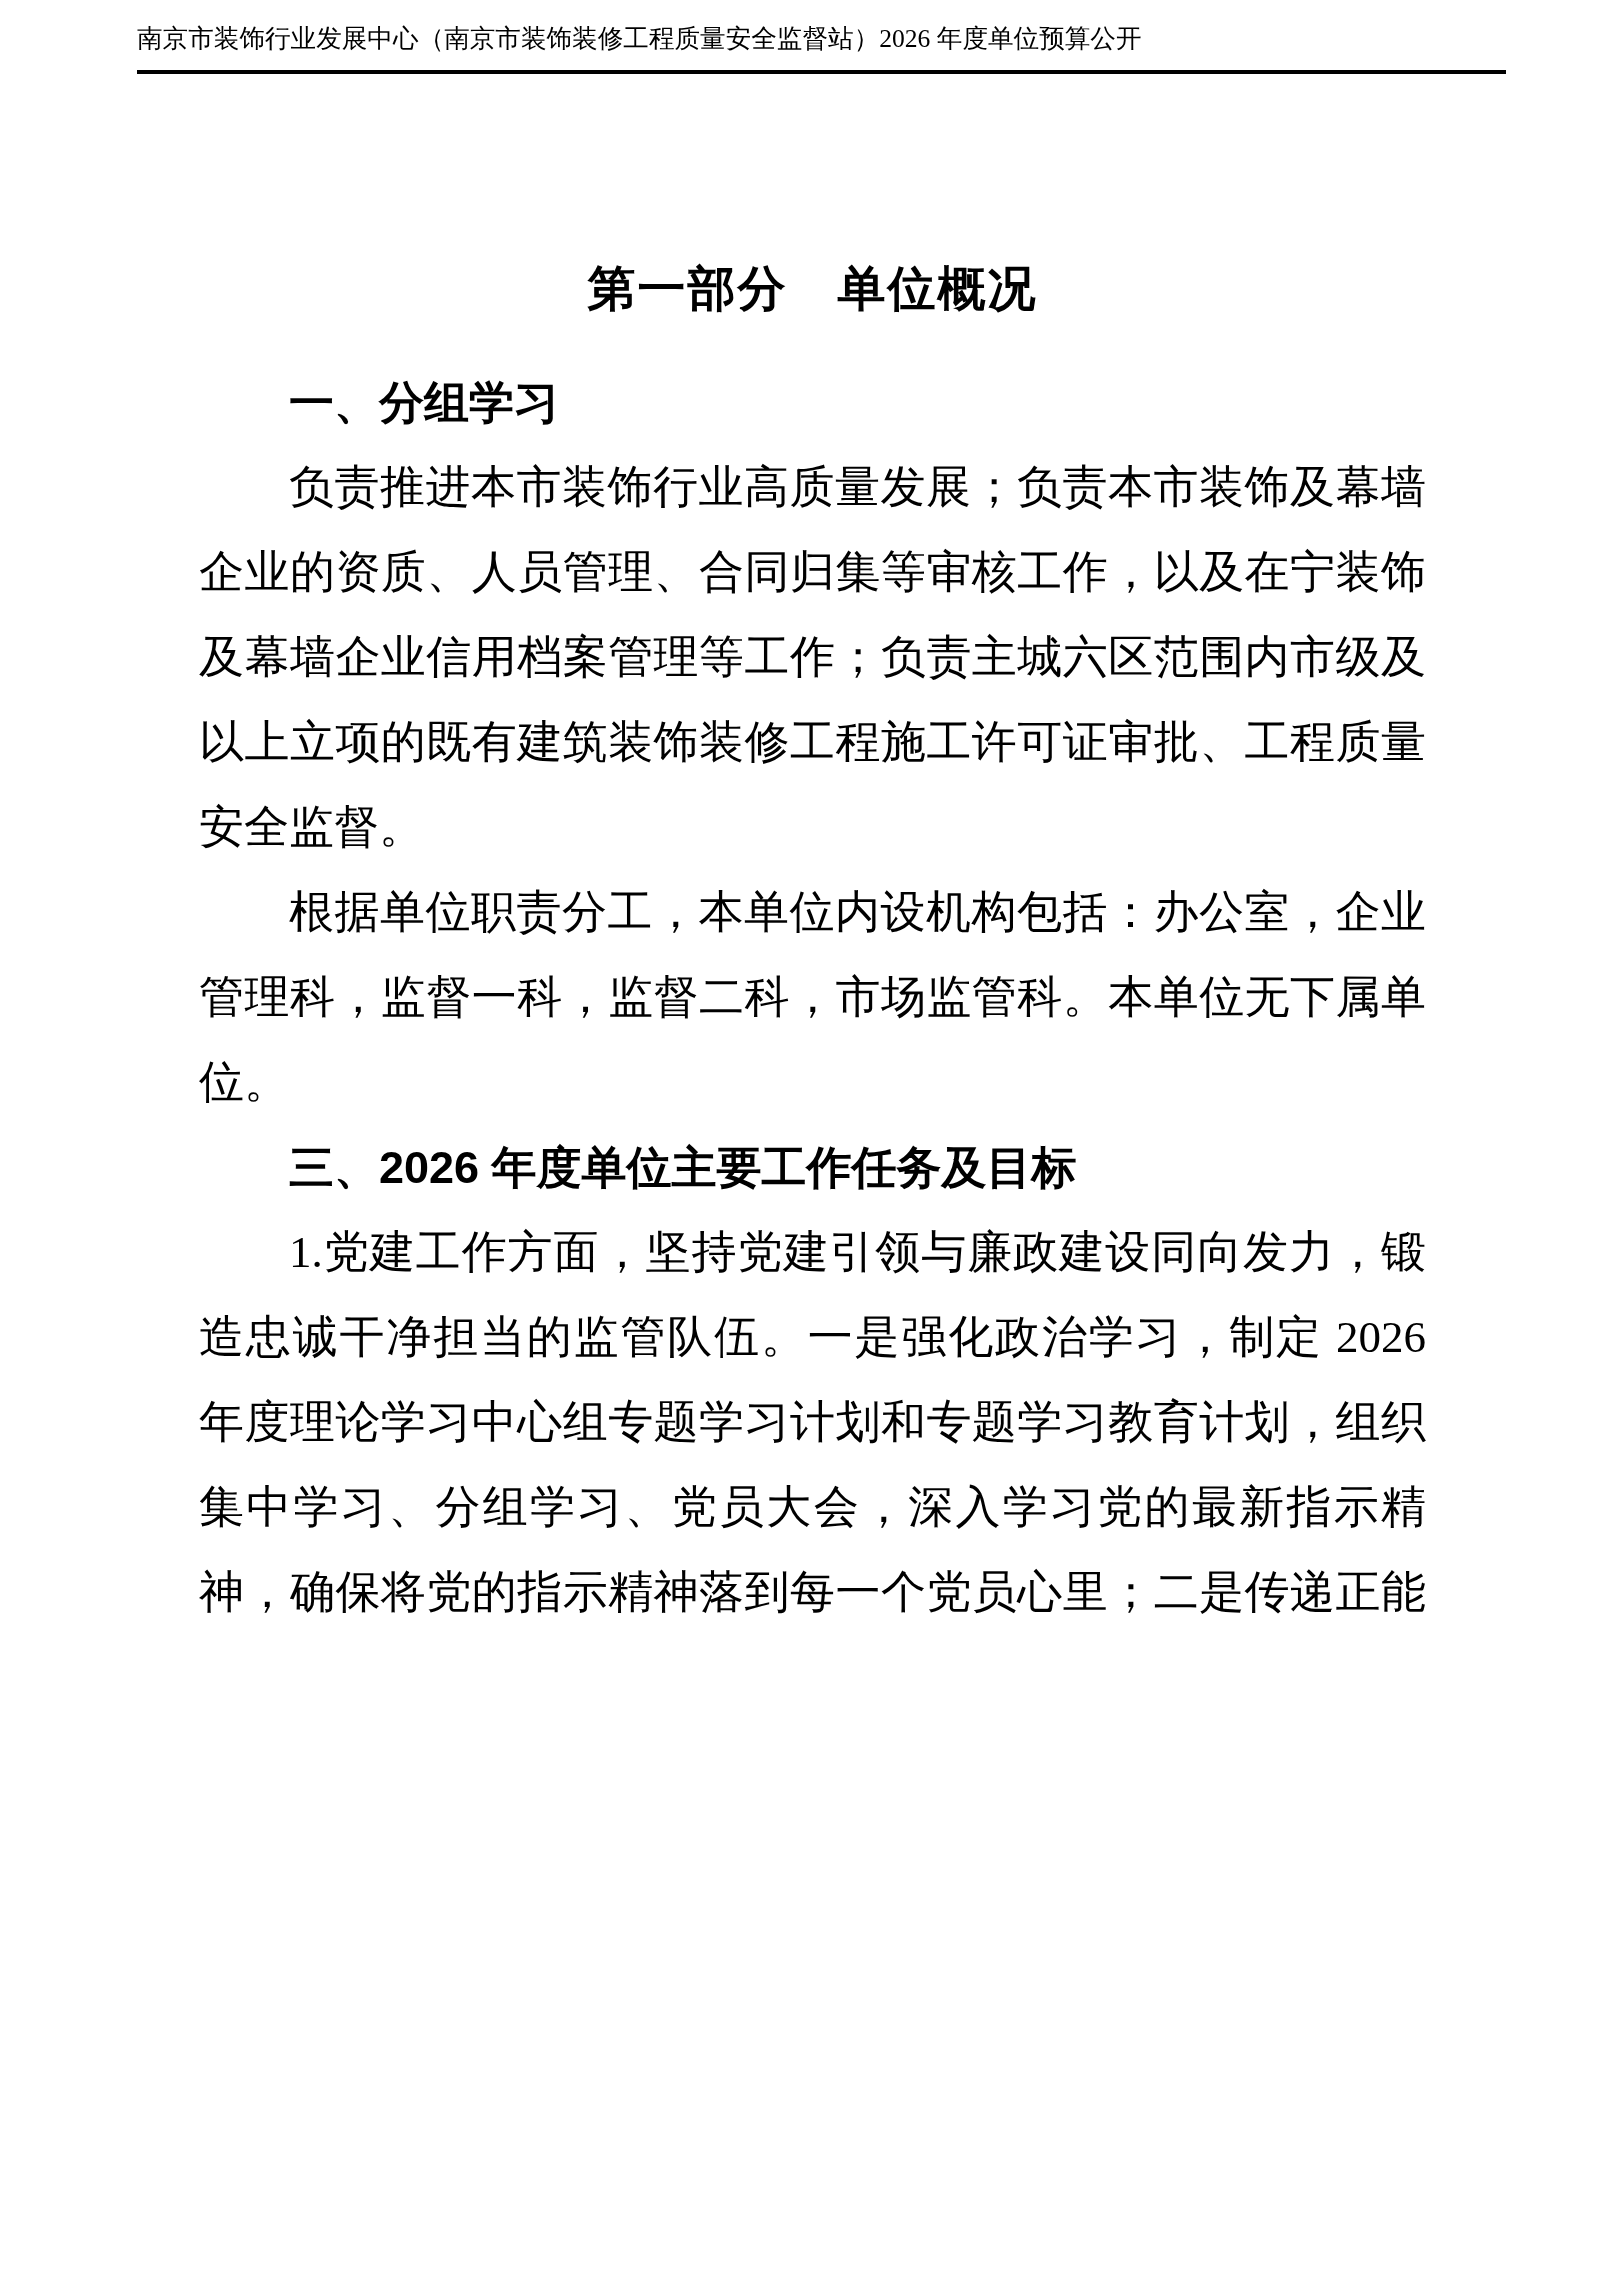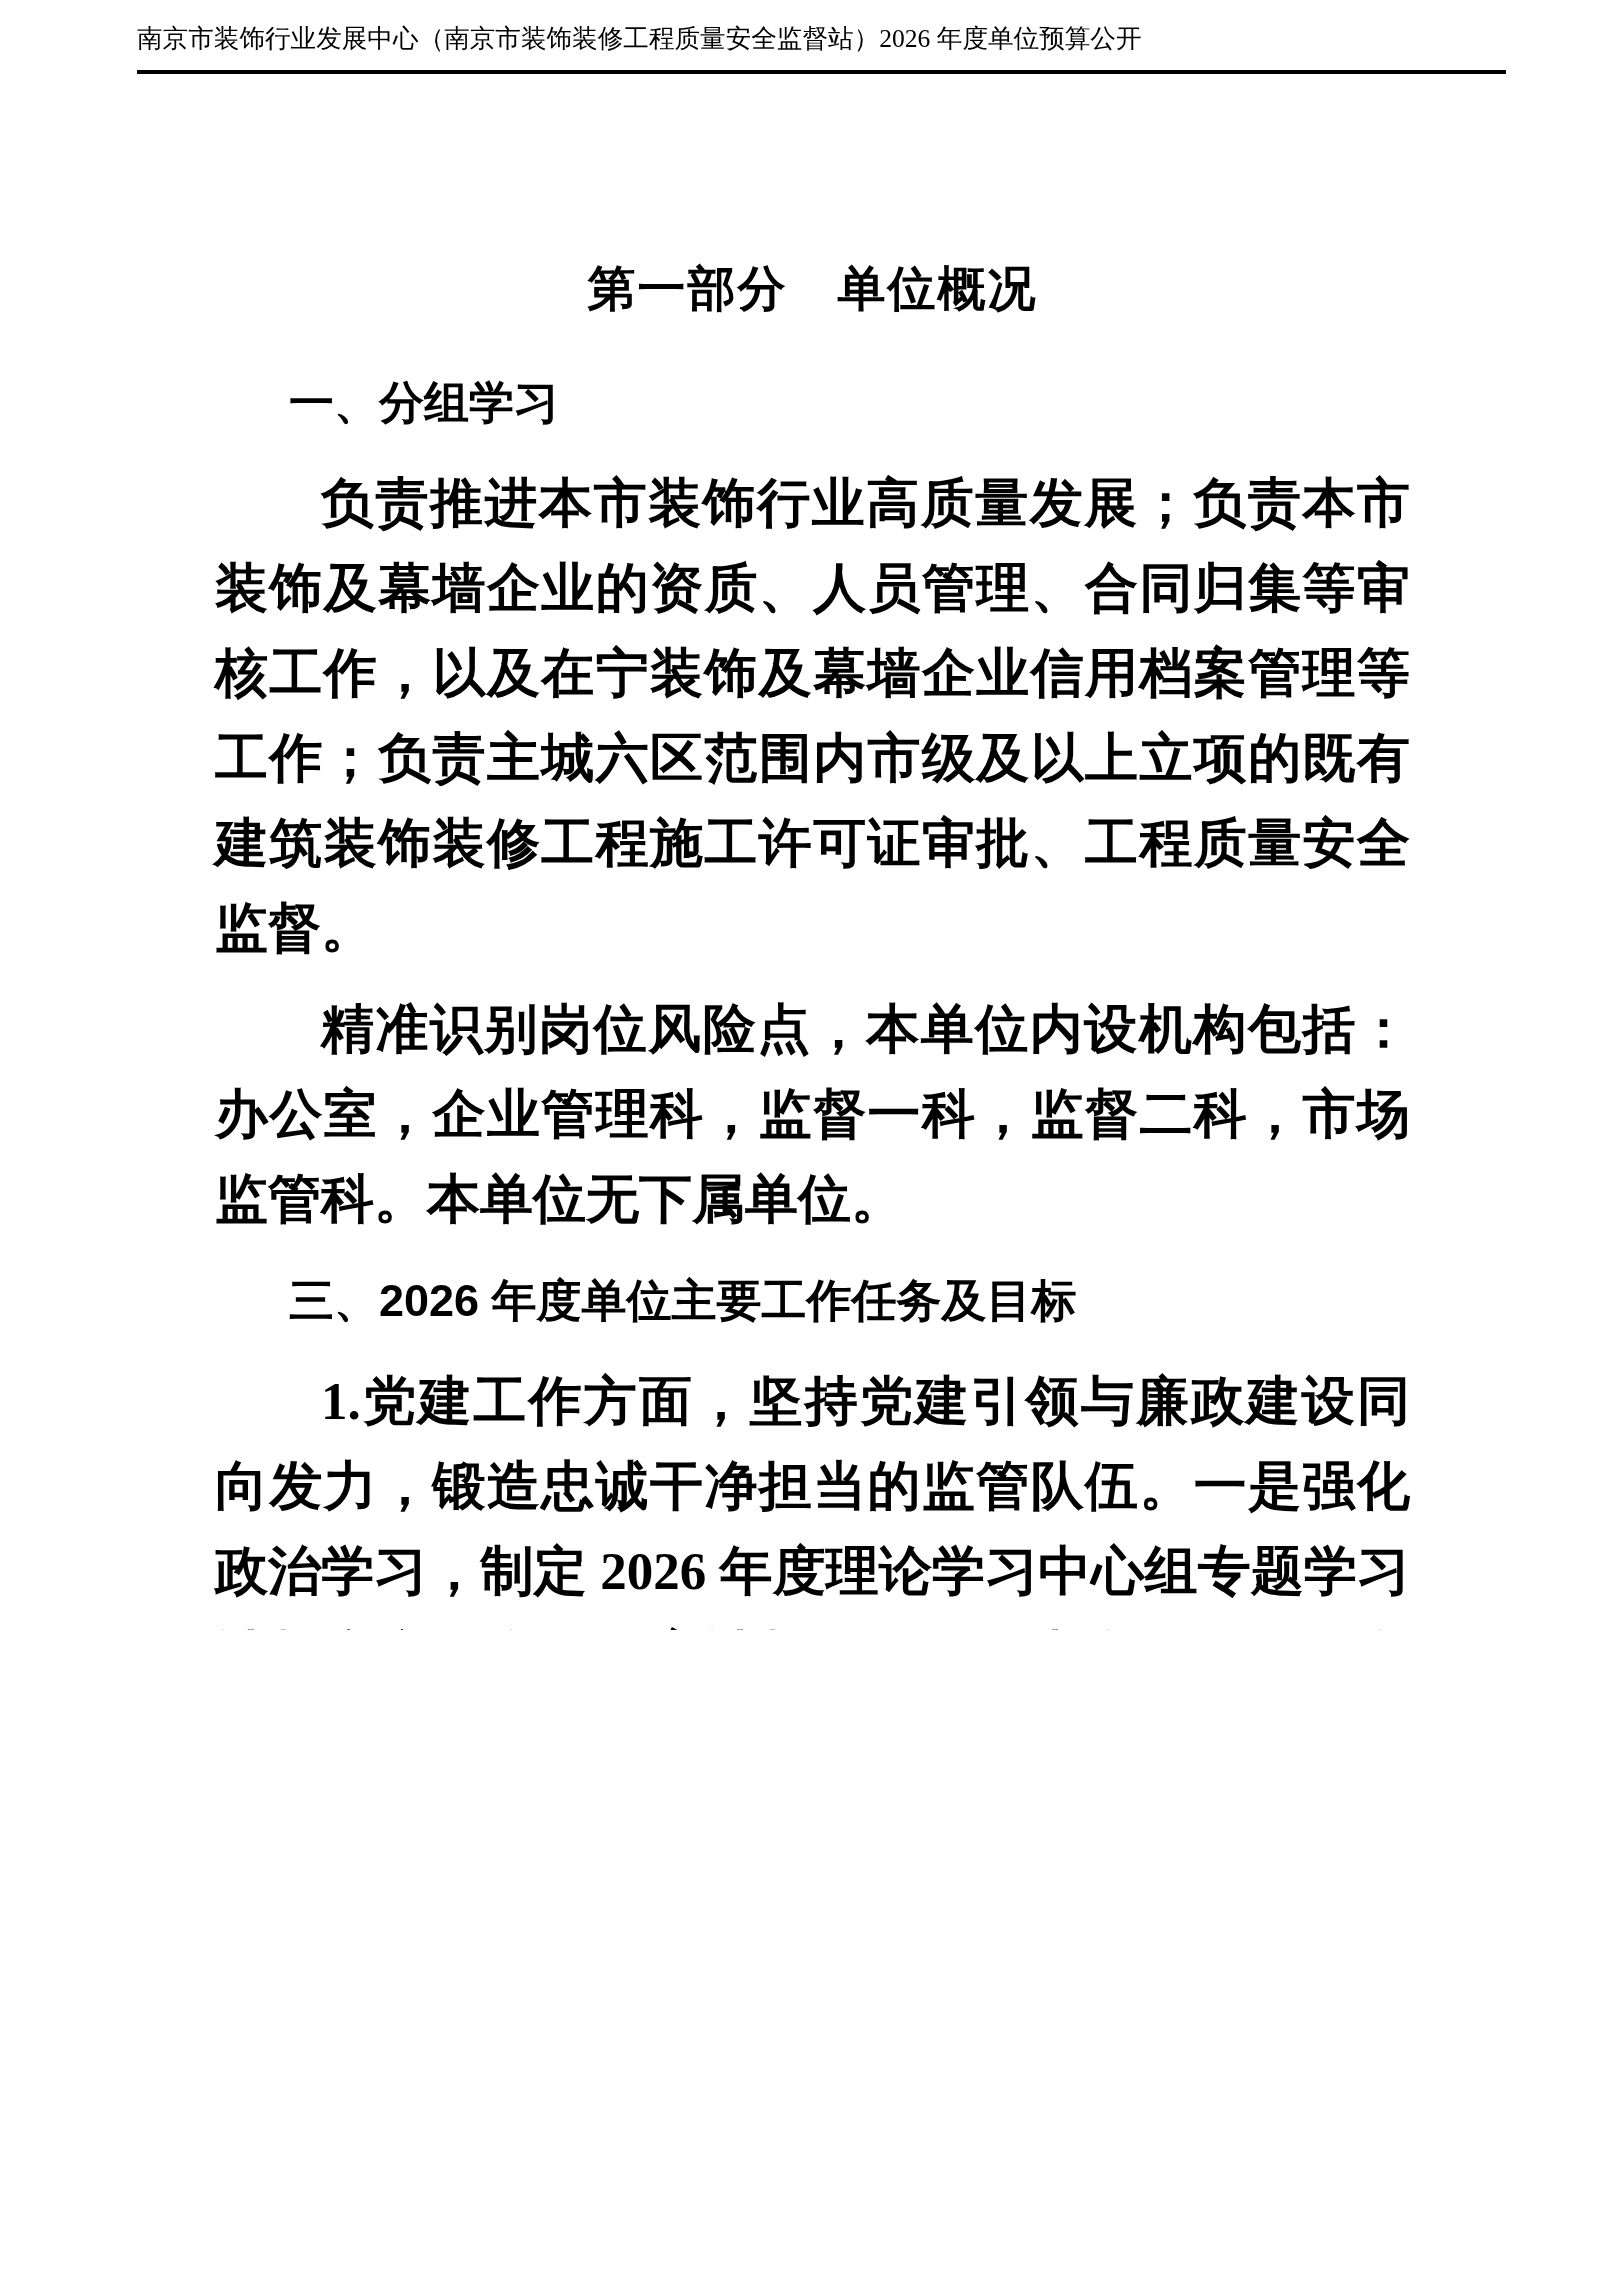--- a/index.html
+++ b/index.html
@@ -49,28 +49,27 @@
     line-height: 85px;
     font-weight: bold;
     text-indent: 2em;
     font-family: "Liberation Sans", "DejaVu Sans", sans-serif;
     white-space: nowrap;
   }
   .sec-heading.first {
     margin-top: 38px;
   }
   .body-para {
-    margin: 16px;
-    font-size: 53px;
+    margin: 0;
+    font-size: 45px;
     line-height: 85px;
     text-indent: 2em;
     text-align: justify;
     text-justify: inter-ideograph;
     font-family: "Liberation Serif", "DejaVu Serif", serif;
-    font-weight: bold;
   }
   .doc-footer {
     position: absolute;
     top: 2179px;
     left: 0;
     width: 100%;
     text-align: center;
     font-size: 26.6px;
     line-height: 36px;
     font-family: "Liberation Serif", "DejaVu Serif", serif;
@@ -85,21 +84,21 @@
     <span>南京市装饰行业发展中心（南京市装饰装修工程质量安全监督站）2026 年度单位预算公开</span>
   </header>
 
   <main class="doc-body">
 
     <h1 class="doc-title">第一部分　单位概况</h1>
 
     <h2 class="sec-heading first">一、分组学习</h2>
     <p class="body-para">负责推进本市装饰行业高质量发展；负责本市装饰及幕墙企业的资质、人员管理、合同归集等审核工作，以及在宁装饰及幕墙企业信用档案管理等工作；负责主城六区范围内市级及以上立项的既有建筑装饰装修工程施工许可证审批、工程质量安全监督。</p>
 
-    <p class="body-para">精准识别岗位风险点，本单位内设机构包括：办公室，企业管理科，监督一科，监督二科，市场监管科。本单位无下属单位。</p>
+    <p class="body-para">根据单位职责分工，本单位内设机构包括：办公室，企业管理科，监督一科，监督二科，市场监管科。本单位无下属单位。</p>
 
     <h2 class="sec-heading">三、2026 年度单位主要工作任务及目标</h2>
     <p class="body-para">1.党建工作方面，坚持党建引领与廉政建设同向发力，锻造忠诚干净担当的监管队伍。一是强化政治学习，制定 2026 年度理论学习中心组专题学习计划和专题学习教育计划，组织集中学习、分组学习、党员大会，深入学习党的最新指示精神，确保将党的指示精神落到每一个党员心里；二是传递正能量好声音，充分发挥媒体的积极作用，向社会宣传装饰装修方面的政策法规、行业管理、改革创新、民生实事等工作举措，传递装饰行业“好声音”；三是抓实廉政作风建设，常态化开展警示教育、廉政谈话与主题党课，围绕监管领域典型案例剖析根源，精准识别岗位风险点，强化警示提醒。对照专项整治，常</p>
 
   </main>
 
   <footer class="doc-footer">- 2 -</footer>
 
 </div>
 

